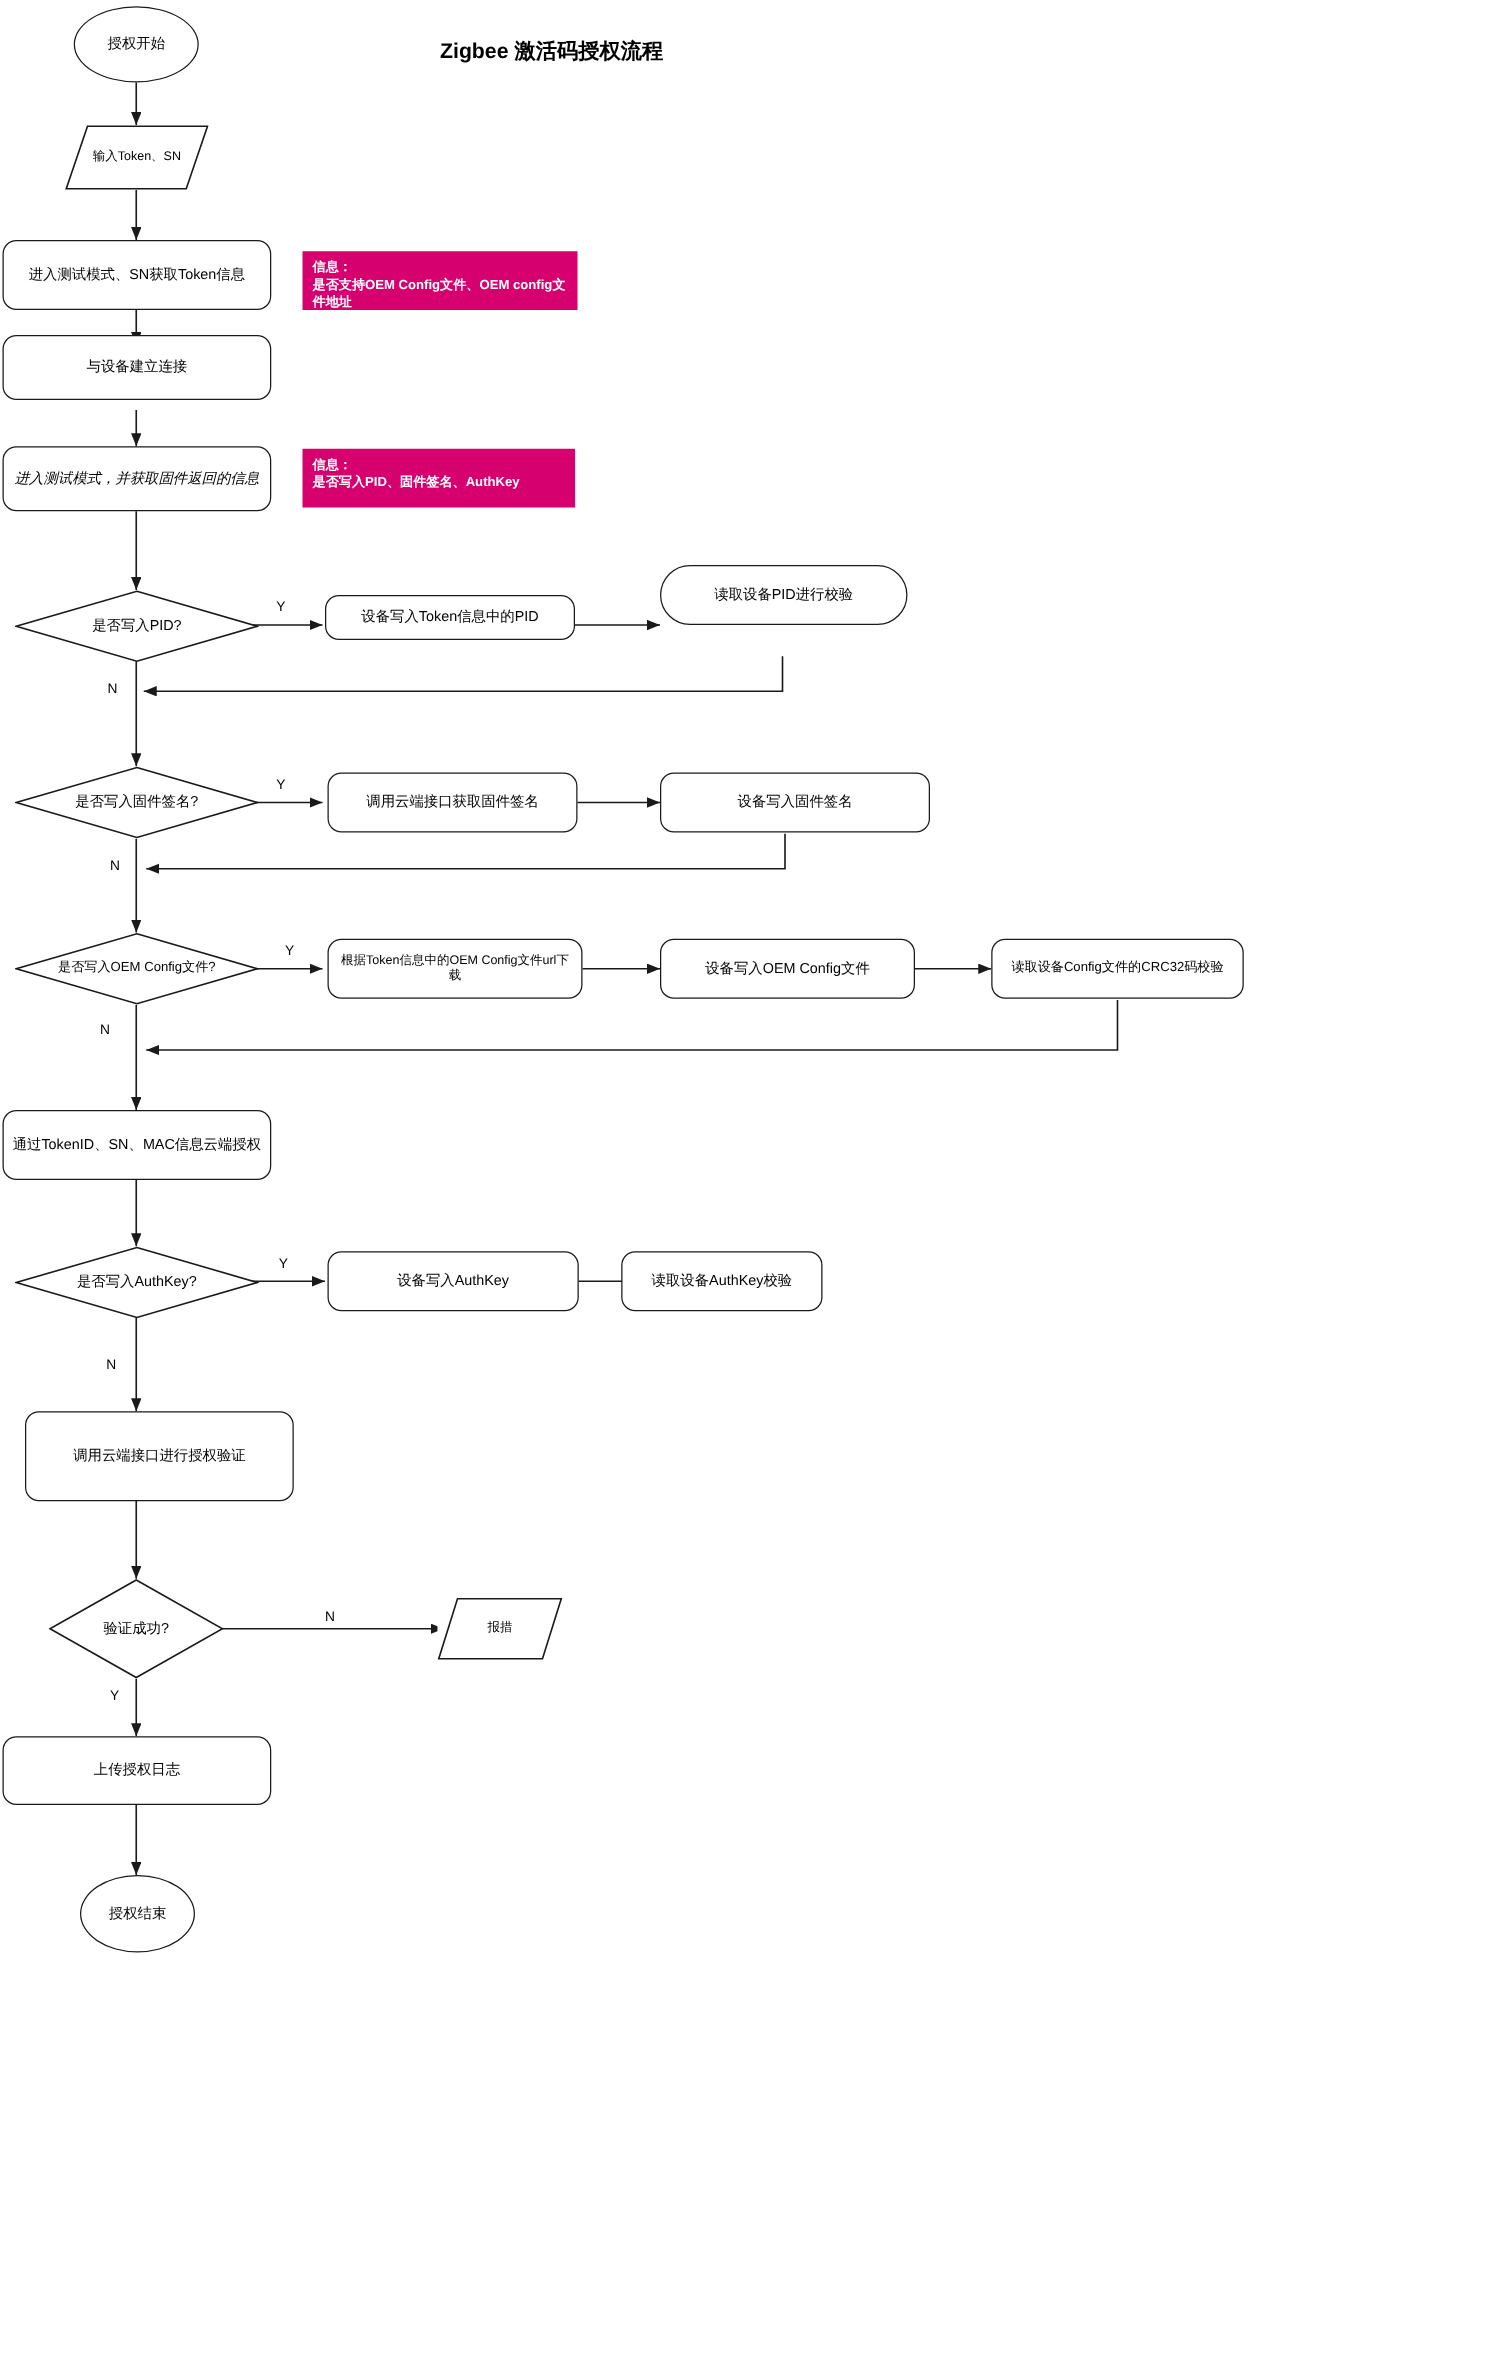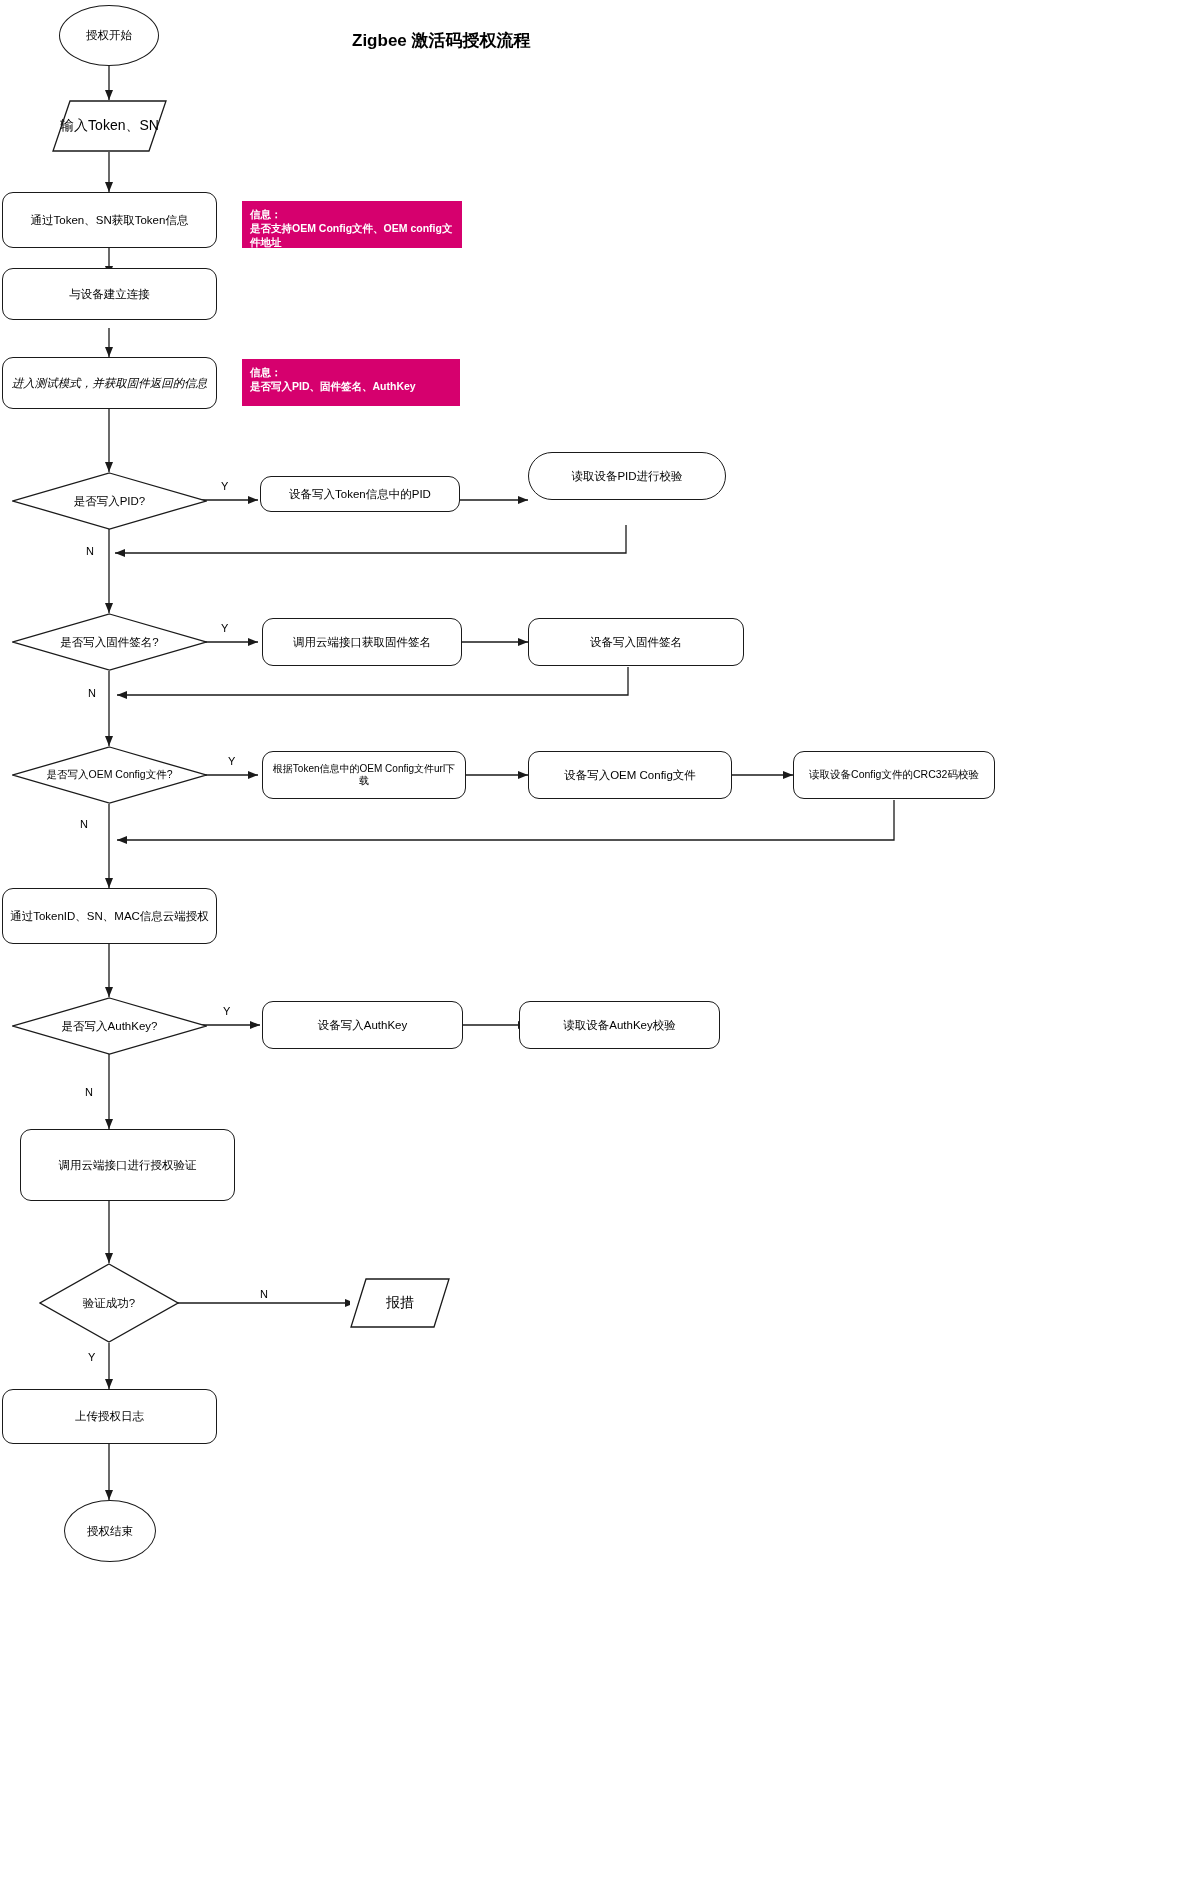--- a/index.html
+++ b/index.html
@@ -43,21 +43,21 @@
     padding: 2px 6px;
   }
   .term {
     border: 1.3px solid #1a1a1a;
     border-radius: 50%;
     background: #ffffff;
     font-size: 11.5px;
   }
   .io {
     background: #ffffff;
-    font-size: 14px;
+    font-size: 10px;
   }
   .io .io-text {
     position: relative;
     z-index: 2;
   }
   .io svg {
     position: absolute;
     left: 0;
     top: 0;
   }
@@ -174,21 +174,21 @@
   </div>
 
   <div class="node io" style="left:52px; top:100px; width:115px; height:52px;">
     <svg width="115" height="52" viewBox="0 0 115 52">
       <polygon points="18,1 114,1 97,51 1,51" fill="#ffffff" stroke="#1a1a1a" stroke-width="1.3"></polygon>
     </svg>
     <span class="io-text">输入Token、SN</span>
   </div>
 
   <div class="node proc" style="left:2px; top:192px; width:215px; height:56px;">
-    <span>通过Token、SN获取Token信息</span>
+    <span>进入测试模式、SN获取Token信息</span>
   </div>
 
   <div class="note" style="left:242px; top:201px; width:220px; height:47px;">信息：
 是否支持OEM Config文件、OEM config文件地址</div>
 
   <div class="node proc" style="left:2px; top:268px; width:215px; height:52px;">
     <span>与设备建立连接</span>
   </div>
 
   <div class="node proc" style="left:2px; top:357px; width:215px; height:52px;font-style:italic;">
@@ -267,21 +267,21 @@
     <span class="dec-text">是否写入AuthKey?</span>
   </div>
 
   <div class="edge-label" style="left:223px; top:1005px;">Y</div>
   <div class="edge-label" style="left:85px; top:1086px;">N</div>
 
   <div class="node proc" style="left:262px; top:1001px; width:201px; height:48px;">
     <span>设备写入AuthKey</span>
   </div>
 
-  <div class="node proc" style="left:519px; top:1001px; width:201px; height:48px;">
+  <div class="node proc" style="left:497px; top:1001px; width:161px; height:48px;">
     <span>读取设备AuthKey校验</span>
   </div>
 
   <div class="node proc" style="left:20px; top:1129px; width:215px; height:72px;">
     <span>调用云端接口进行授权验证</span>
   </div>
 
   <div class="node dec" style="left:39px; top:1263px; width:140px; height:80px;">
     <svg width="140" height="80" viewBox="0 0 140 80">
       <polygon points="70,1 139,40 70,79 1,40" fill="#ffffff" stroke="#1a1a1a" stroke-width="1.3"></polygon>

